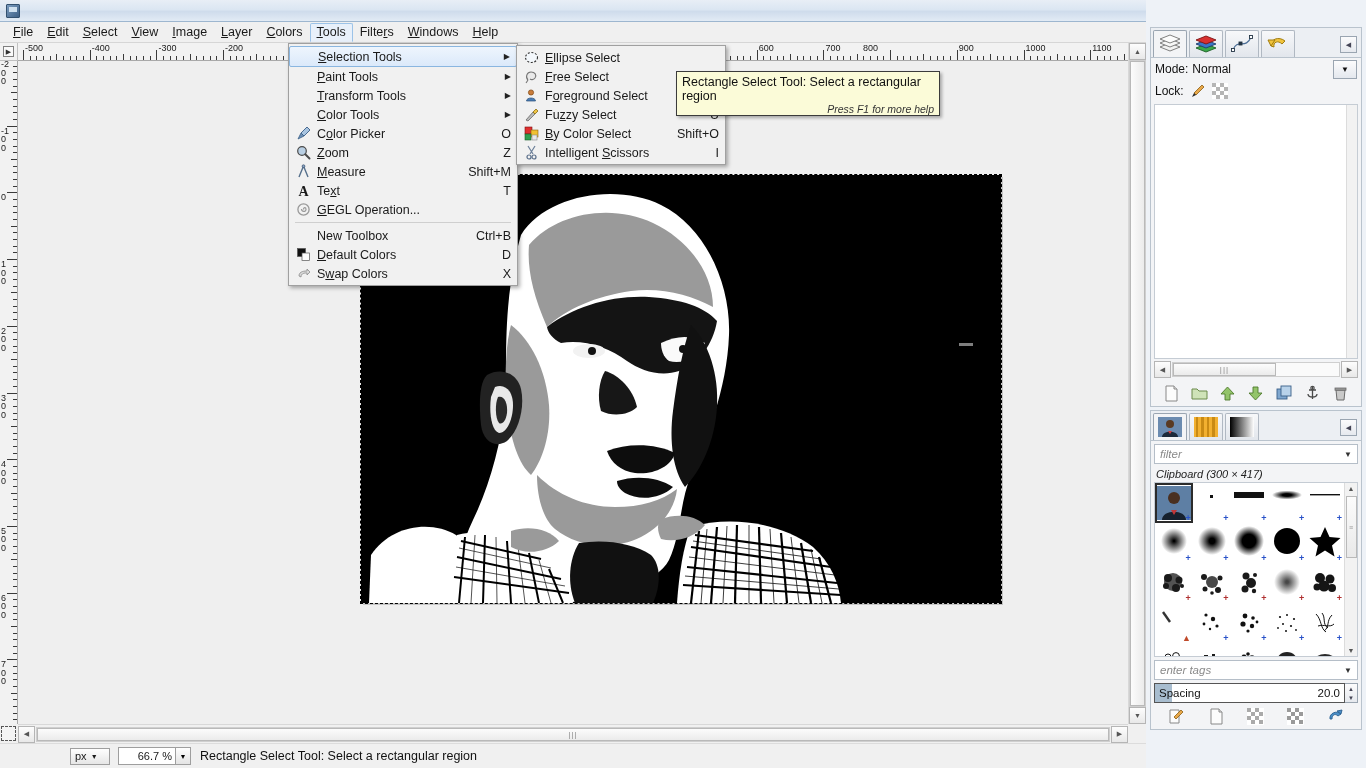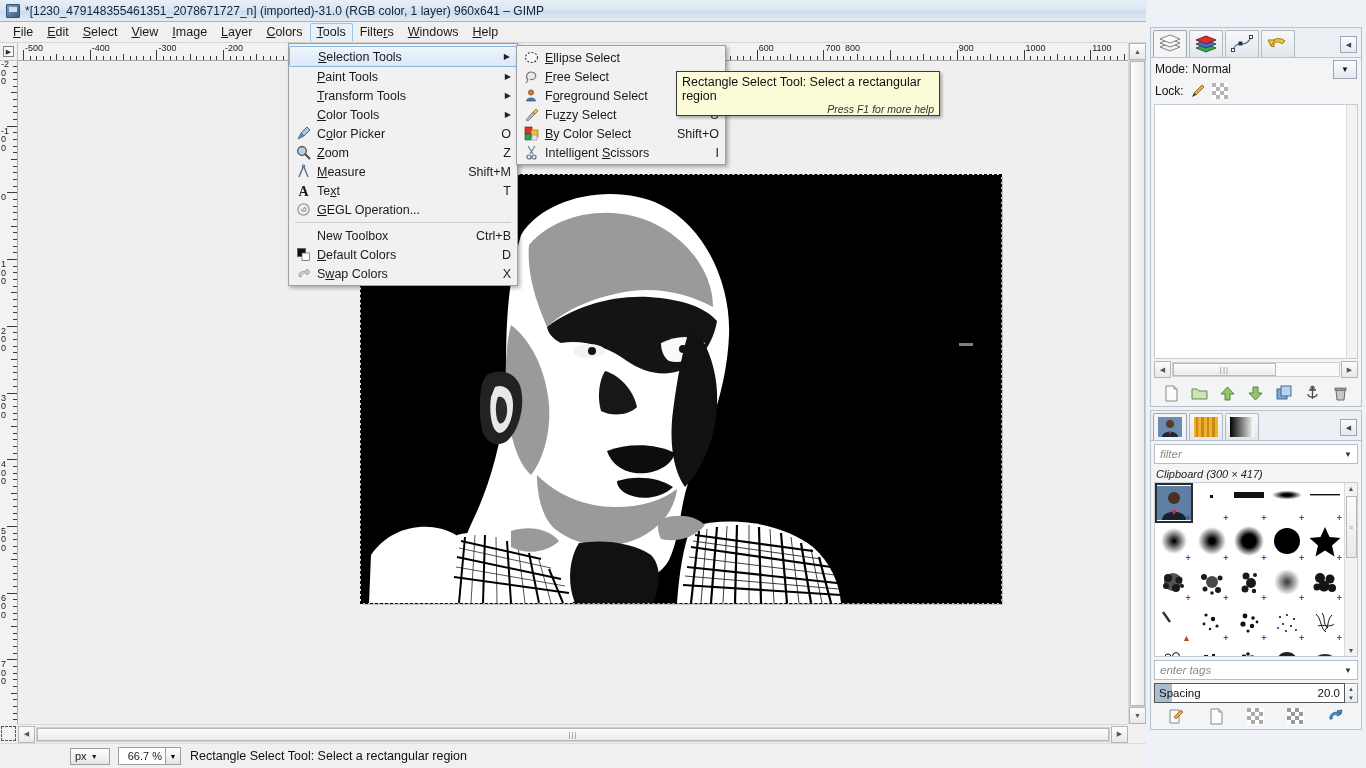--- a/index.html
+++ b/index.html
@@ -139,21 +139,21 @@
     background: #f0f0f0; display: flex; align-items: center; padding-left: 70px;
     border-top: 1px solid #dcdcdc;
   }
   .unit-combo {
     height: 17px; min-width: 40px; border: 1px solid #9e9e9e;
     background: linear-gradient(to bottom,#fefefe,#e6e6e6);
     display: flex; align-items: center; padding: 0 4px; font-size: 11px; color: #1a1a1a;
   }
   .unit-combo .caret { margin-left: 4px; font-size: 7px; }
   .zoom-entry {
-    margin-left: 8px; height: 18px; width: 48px; border: 1px solid #9e9e9e;
+    margin-left: 8px; height: 18px; width: 58px; border: 1px solid #9e9e9e;
     background: #fff; display: flex; align-items: center; justify-content: flex-end;
     padding-right: 3px; font-size: 11px; color: #1a1a1a;
   }
   .zoom-caret {
     height: 18px; width: 15px; border: 1px solid #9e9e9e; border-left: none;
     background: linear-gradient(to bottom,#fefefe,#e4e4e4);
     display: flex; align-items: center; justify-content: center; font-size: 7px;
   }
   .status-text { margin-left: 9px; font-size: 12.5px; color: #111; }
 
@@ -335,21 +335,20 @@
 
   .icon-svg { display: block; }
 </style>
 </head>
 <body>
 
 <div id="app">
 
   <div class="titlebar">
     <div class="ticon"></div>
-    <div class="ttext">*[1230_479148355461351_2078671727_n] (imported)-31.0 (RGB color, 1 layer) 960x641 – GIMP</div>
   </div>
 
   <div class="menubar">
     <div class="mi"><u>F</u>ile</div>
     <div class="mi"><u>E</u>dit</div>
     <div class="mi"><u>S</u>elect</div>
     <div class="mi"><u>V</u>iew</div>
     <div class="mi"><u>I</u>mage</div>
     <div class="mi"><u>L</u>ayer</div>
     <div class="mi"><u>C</u>olors</div>
@@ -501,21 +500,21 @@
       <div class="htick" style="left: 812.07px; height: 4px;"></div>
       <div class="htick" style="left: 818.74px; height: 4px;"></div>
       <div class="htick" style="left: 825.41px; height: 4px;"></div>
       <div class="htick" style="left: 832.08px; height: 4px;"></div>
       <div class="htick" style="left: 838.75px; height: 6px;"></div>
       <div class="htick" style="left: 845.42px; height: 4px;"></div>
       <div class="htick" style="left: 852.09px; height: 4px;"></div>
       <div class="htick" style="left: 858.76px; height: 4px;"></div>
       <div class="htick" style="left: 865.43px; height: 4px;"></div>
       <div class="htick" style="left: 872.1px; height: 10px;"></div>
-      <div class="hlabel" style="left: 827px;">800</div>
+      <div class="hlabel" style="left: 845px;">800</div>
       <div class="htick" style="left: 878.77px; height: 4px;"></div>
       <div class="htick" style="left: 885.44px; height: 4px;"></div>
       <div class="htick" style="left: 892.11px; height: 4px;"></div>
       <div class="htick" style="left: 898.78px; height: 4px;"></div>
       <div class="htick" style="left: 905.45px; height: 6px;"></div>
       <div class="htick" style="left: 912.12px; height: 4px;"></div>
       <div class="htick" style="left: 918.79px; height: 4px;"></div>
       <div class="htick" style="left: 925.46px; height: 4px;"></div>
       <div class="htick" style="left: 932.13px; height: 4px;"></div>
       <div class="htick" style="left: 938.8px; height: 10px;"></div>

